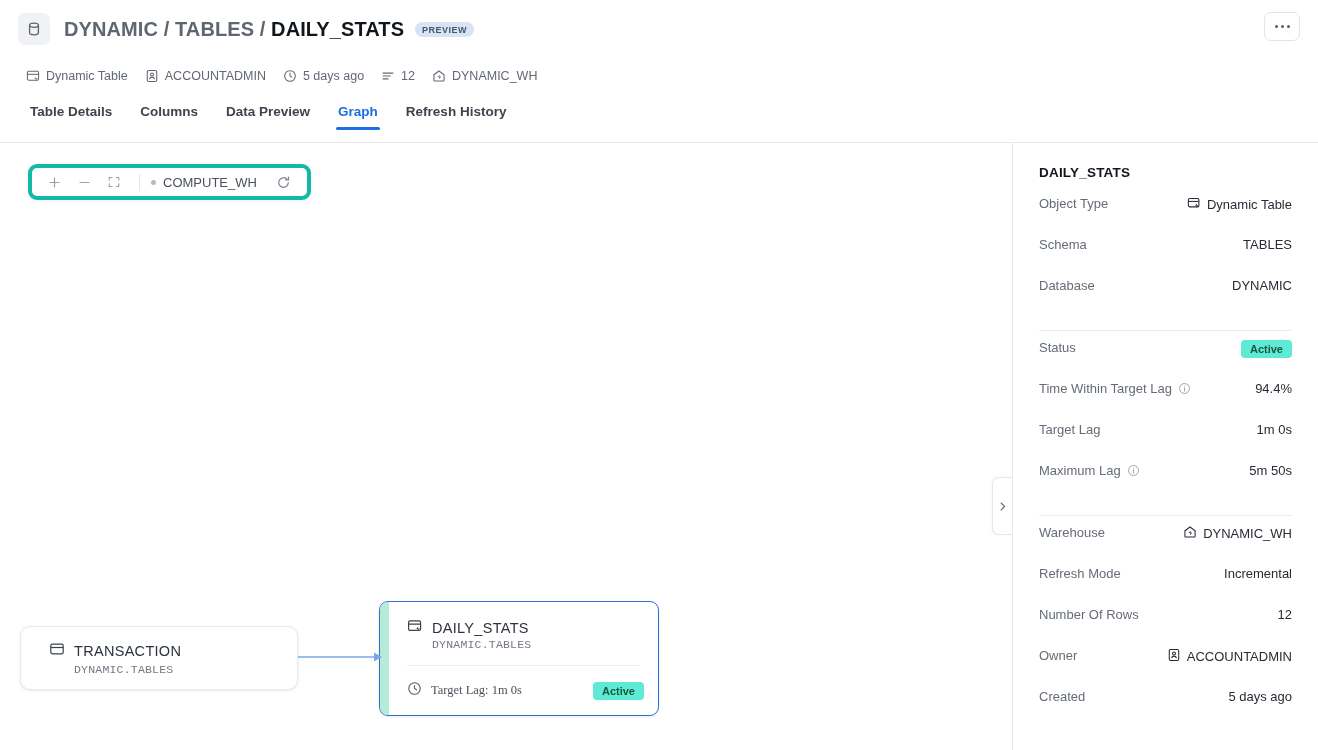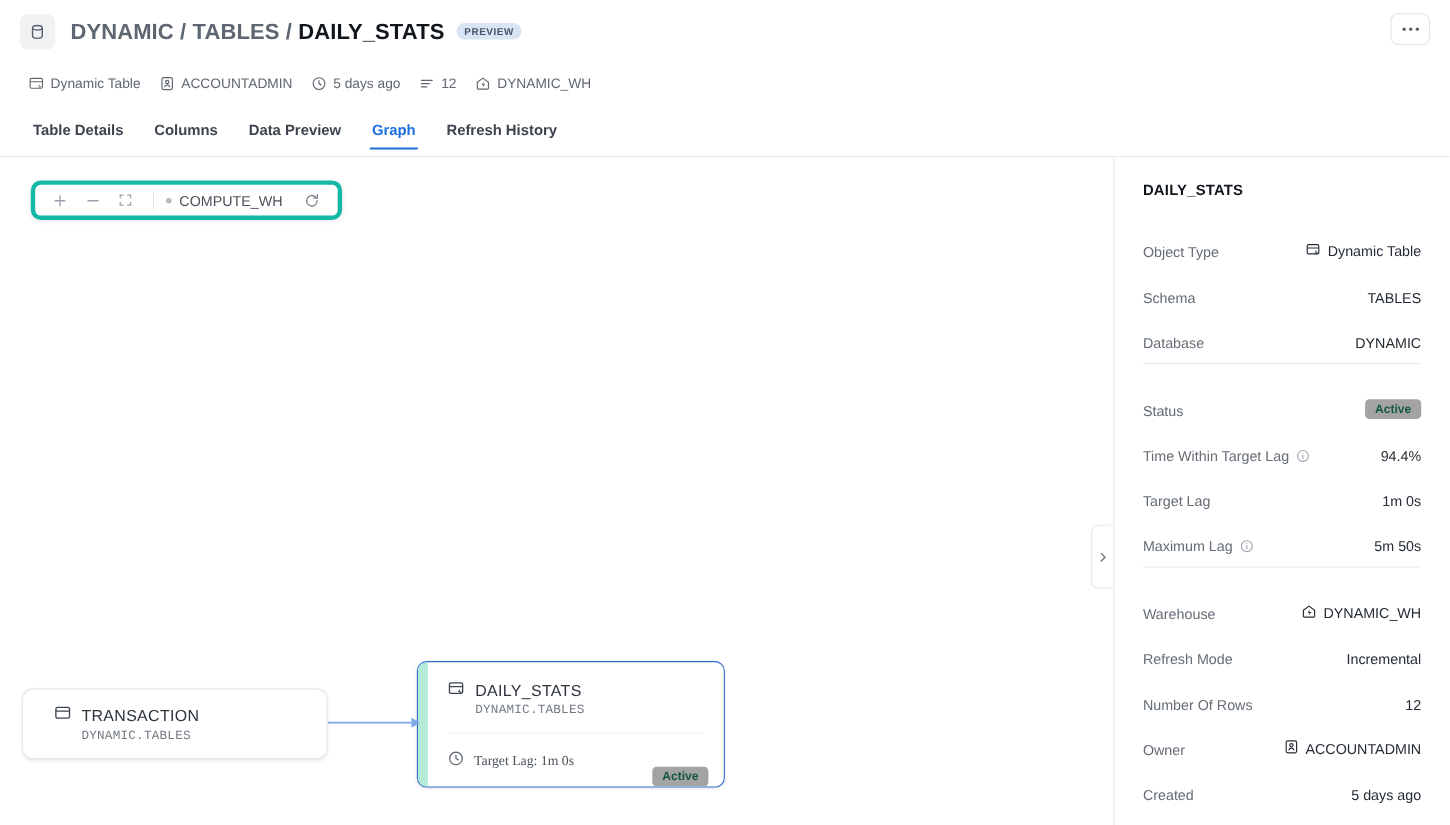--- a/index.html
+++ b/index.html
@@ -56,21 +56,21 @@
     margin-top: 3px;
   }
   .meta-item {
     display: flex; align-items: center; gap: 6px;
     font-size: 12.5px; color: #616872; white-space: nowrap;
   }
   .meta-item svg { display: block; flex: 0 0 auto; }
 
   
   .tabs {
-    display: flex; align-items: center; gap: 0;
+    display: flex; align-items: flex-start; gap: 0;
     padding-left: 16px;
     height: 38px;
     border-bottom: 1px solid #e6e8eb;
     flex: 0 0 auto;
     margin-top: 14px;
   }
   .tab {
     font-size: 13.5px; font-weight: 600; color: #3d444e;
     padding: 0 14px 10px; cursor: pointer;
     position: relative; line-height: 1;
@@ -136,23 +136,23 @@
   .node-stripe { width: 9px; background: #b4ecd7; flex: 0 0 auto; }
   .node-dt-inner { flex: 1 1 auto; display: flex; flex-direction: column; padding: 16px 0 0; }
   .node-dt-head { padding: 0 18px 0 18px; }
   .node-divider { height: 1px; background: #ebedf0; margin: 14px 18px 0; }
   .node-dt-foot {
     flex: 1 1 auto; display: flex; align-items: center; justify-content: space-between;
     padding: 0 14px 0 18px;
   }
   .node-lag { display: flex; align-items: center; gap: 9px; font-size: 12.5px; color: #4b525c; font-family: Liberation Serif, serif; }
   .badge-active {
-    background: #a3a3a3; color: #16593f;
+    background: #5eead4; color: #16593f;
     font-size: 11px; font-weight: 700;
-    padding: 3px 9px; border-radius: 4px; margin-top: 30px;
+    padding: 3px 9px; border-radius: 4px;
   }
   .edge { position: absolute; left: 298px; top: 506px; z-index: 1; }
 
   
   .collapse-handle {
     position: absolute; right: 0; top: 334px;
     width: 20px; height: 58px;
     background: #fff; border: 1px solid #e6e8eb; border-right: none;
     border-radius: 7px 0 0 7px;
     display: flex; align-items: center; justify-content: center;
@@ -166,21 +166,21 @@
     border-left: 1px solid #e6e8eb;
     background: #fff;
     padding: 22px 26px 0 26px;
     overflow: hidden;
   }
   .panel-title {
     font-size: 13.5px; font-weight: 700; color: #11161d;
     letter-spacing: .2px; margin-bottom: 16px;
   }
   .prow {
-    display: flex; align-items: flex-end; justify-content: space-between;
+    display: flex; align-items: flex-start; justify-content: space-between;
     height: 41px;
   }
   .prow-label {
     font-size: 13px; color: #656c76; display: flex; align-items: center; gap: 6px;
   }
   .prow-value {
     font-size: 13px; color: #262c35; display: flex; align-items: center; gap: 6px;
     text-align: right;
   }
   .panel-divider { height: 1px; background: #e9ebee; margin: 11px 0 9px; }

